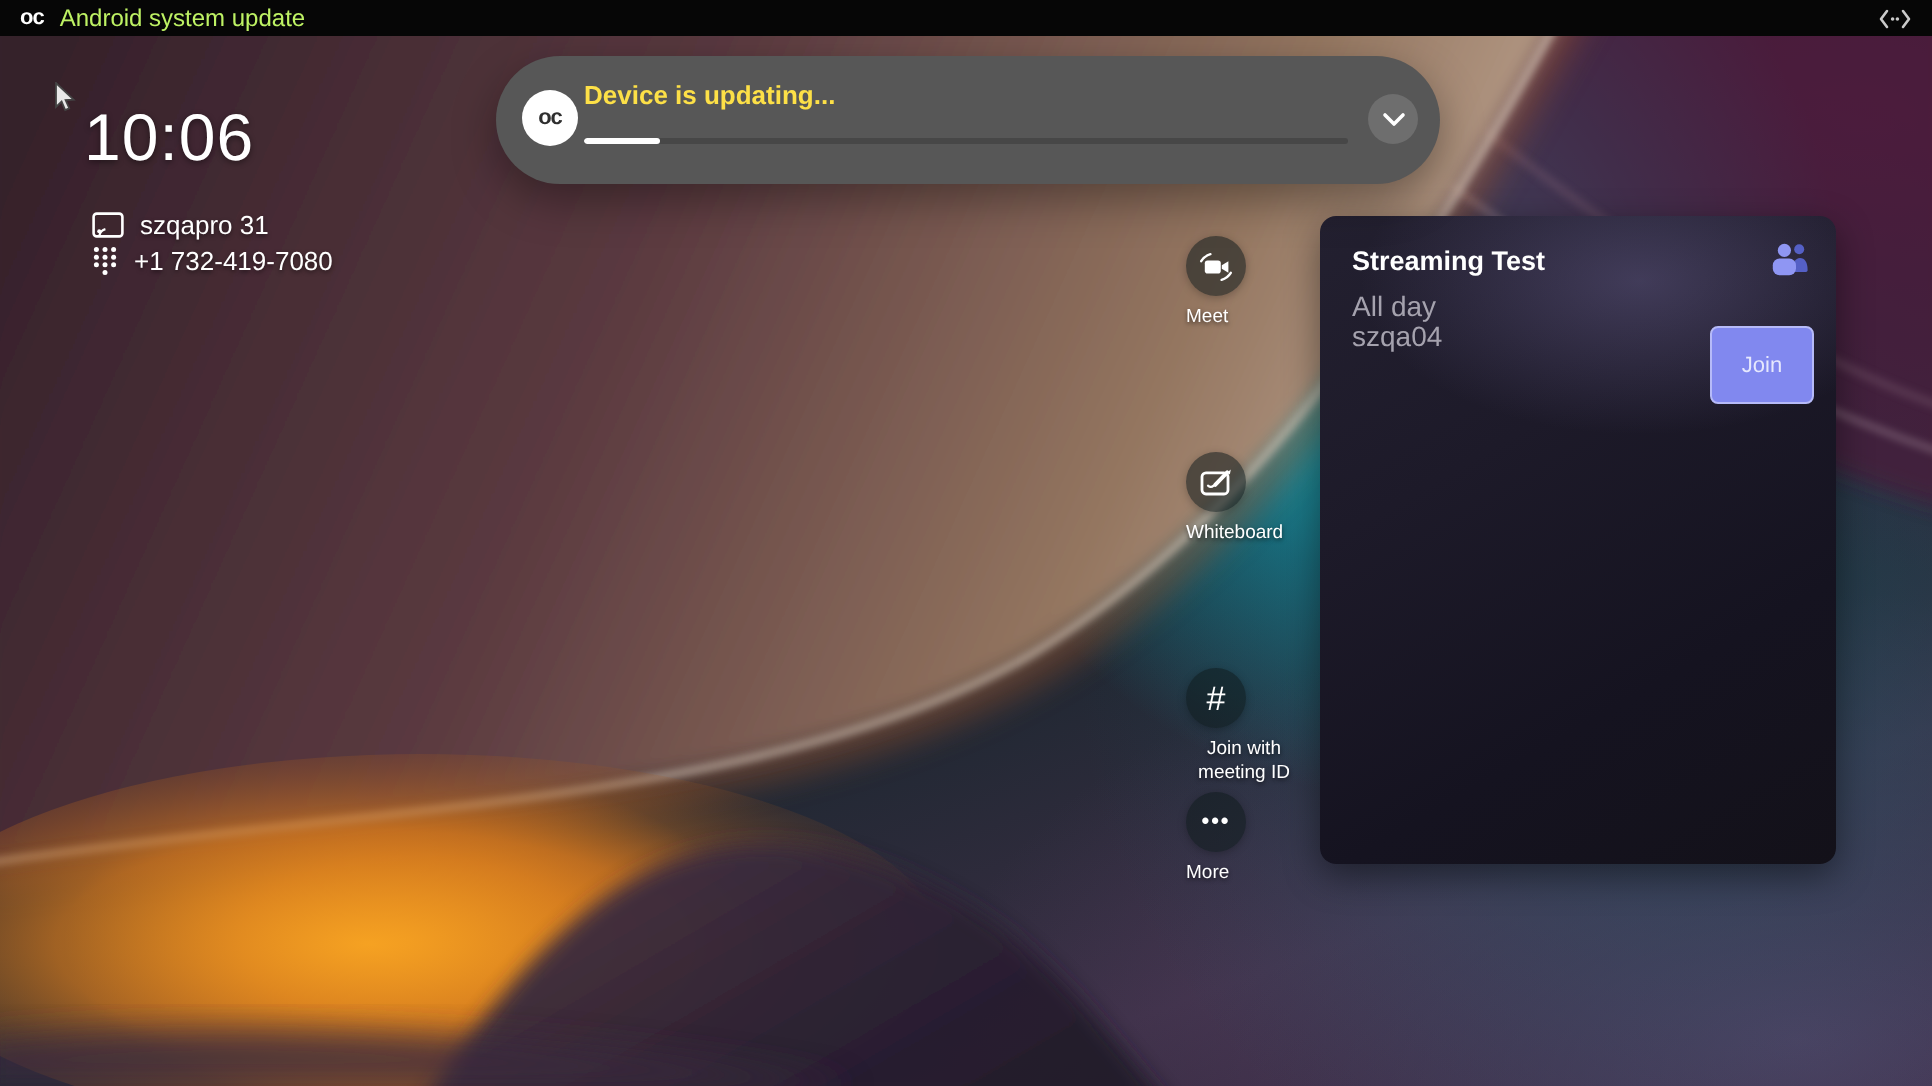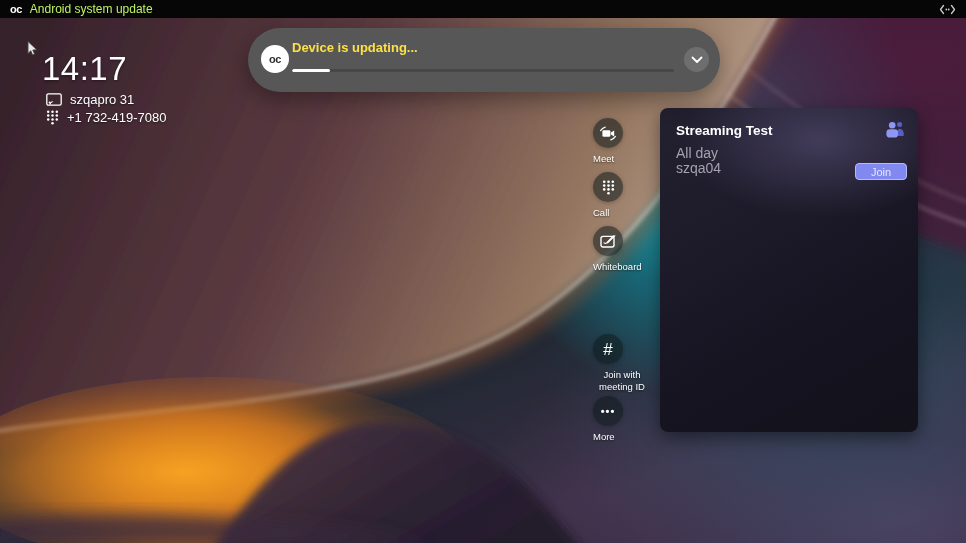--- a/index.html
+++ b/index.html
@@ -52,21 +52,21 @@
   }
 
   
   .clock {
     position:absolute; left:42px; top:50px; z-index:10;
     color:#fff; font-size:33px; font-weight:400; letter-spacing:0.5px;
     text-shadow:0 1px 3px rgba(0,0,0,0.45);
   }
   .info-row {
     position:absolute; left:46px; z-index:10; display:flex; align-items:center; gap:8px;
-    color:#fff; font-size:13px; text-shadow:0 1px 2px rgba(0,0,0,0.5);
+    color:#fff; font-size:13px; text-shadow:0 1px 2px rgba(0,0,0,0.5);margin-top:13px;
   }
   .info-row.r1 { top:92px; }
   .info-row.r2 { top:110px; }
 
   
   .cursor { position:absolute; left:27px; top:41px; z-index:50; }
 
   
   .action {
     position:absolute; left:593px; width:60px; z-index:10;
@@ -93,21 +93,21 @@
       radial-gradient(200px 110px at 62% 10%, rgba(122,112,165,0.38) 0%, rgba(122,112,165,0) 70%),
       linear-gradient(150deg, #232030 0%, #1d1a29 35%, #151320 70%, #131119 100%);
     box-shadow:0 6px 18px rgba(0,0,0,0.45);
   }
   .card-title { position:absolute; left:16px; top:15px; color:#fff; font-size:13.5px; font-weight:700; }
   .card-sub { position:absolute; left:16px; color:#a5a2ae; font-size:14px; }
   .card-sub.s1 { top:37px; }
   .card-sub.s2 { top:52px; }
   .teams-logo { position:absolute; right:13px; top:12px; }
   .join-btn {
-    position:absolute; right:11px; top:55px; width:52px; height:17px;
+    position:absolute; right:11px; top:55px; width:52px; height:39px;
     background:#8188ef; border:1px solid #b6baf8; border-radius:4px;
     color:#e6e8fd; font-size:11px; font-family:inherit; cursor:pointer;
   }
 </style>
 </head>
 <body>
 
 <div class="screen">
 
   <div class="wallpaper">
@@ -182,21 +182,21 @@
       <svg width="12" height="8" viewBox="0 0 12 8">
         <polyline points="1.5,1.5 6,6 10.5,1.5" fill="none" stroke="#fff" stroke-width="1.8" stroke-linecap="round" stroke-linejoin="round"></polyline>
       </svg>
     </button>
   </div>
 
   <svg class="cursor" width="12" height="16" viewBox="0 0 12 16">
     <path d="M1,0.5 L1,12.5 L3.8,9.8 L5.6,14 L7.6,13.1 L5.8,9 L9.8,8.8 Z" fill="#e8e8e8" stroke="#444" stroke-width="0.9"></path>
   </svg>
 
-  <div class="clock">14:17</div>
+  <div class="clock">10:06</div>
 
   <div class="info-row r1">
     <svg width="16" height="13" viewBox="0 0 16 13">
       <rect x="0.8" y="0.8" width="14.4" height="11.4" rx="1.6" fill="none" stroke="#fff" stroke-width="1.3"></rect>
       <path d="M3,10.2 a4.2,4.2 0 0 1 4.2,0" transform="rotate(-45 5 10)" fill="none" stroke="#fff" stroke-width="1.1"></path>
       <circle cx="3.6" cy="9.6" r="1" fill="#fff"></circle>
     </svg>
     <span>szqapro 31</span>
   </div>
 
@@ -223,39 +223,20 @@
       <svg width="18" height="15" viewBox="0 0 18 15">
         <path d="M6.2,1.1 A8,8 0 0 0 1.6,4.6" fill="none" stroke="#fff" stroke-width="1.2" stroke-linecap="round"></path>
         <path d="M11.8,13.9 A8,8 0 0 0 16.4,10.4" fill="none" stroke="#fff" stroke-width="1.2" stroke-linecap="round"></path>
         <rect x="3.4" y="4.2" width="8" height="6.6" rx="1.4" fill="#fff"></rect>
         <path d="M11.9,6.6 L15.2,4.6 L15.2,10.4 L11.9,8.4 Z" fill="#fff"></path>
       </svg>
     </div>
     <div class="action-label">Meet</div>
   </div>
 
-  <div class="action" style="top:172px">
-    <div class="action-circle">
-      <svg width="13" height="15" viewBox="0 0 13 15">
-        <g fill="#fff">
-          <circle cx="2.2" cy="1.8" r="1.3"></circle>
-            <circle cx="6.5" cy="1.8" r="1.3"></circle>
-            <circle cx="10.8" cy="1.8" r="1.3"></circle>
-          <circle cx="2.2" cy="5.6" r="1.3"></circle>
-            <circle cx="6.5" cy="5.6" r="1.3"></circle>
-            <circle cx="10.8" cy="5.6" r="1.3"></circle>
-          <circle cx="2.2" cy="9.4" r="1.3"></circle>
-            <circle cx="6.5" cy="9.4" r="1.3"></circle>
-            <circle cx="10.8" cy="9.4" r="1.3"></circle>
-          <circle cx="6.5" cy="13.2" r="1.3"></circle>
-        </g>
-      </svg>
-    </div>
-    <div class="action-label">Call</div>
-  </div>
 
   <div class="action" style="top:226px">
     <div class="action-circle">
       <svg width="17" height="15" viewBox="0 0 17 15">
         <rect x="1" y="2.4" width="13" height="10.6" rx="2" fill="none" stroke="#fff" stroke-width="1.4"></rect>
         <path d="M7.6,8.4 L13.6,2.2" stroke="#fff" stroke-width="2" stroke-linecap="round"></path>
         <path d="M13.6,2.2 L15.4,0.8 L14.9,3.3 Z" fill="#fff"></path>
         <path d="M4,8.8 q1.4,1.2 2.8,0" fill="none" stroke="#fff" stroke-width="1.1" stroke-linecap="round"></path>
       </svg>
     </div>

